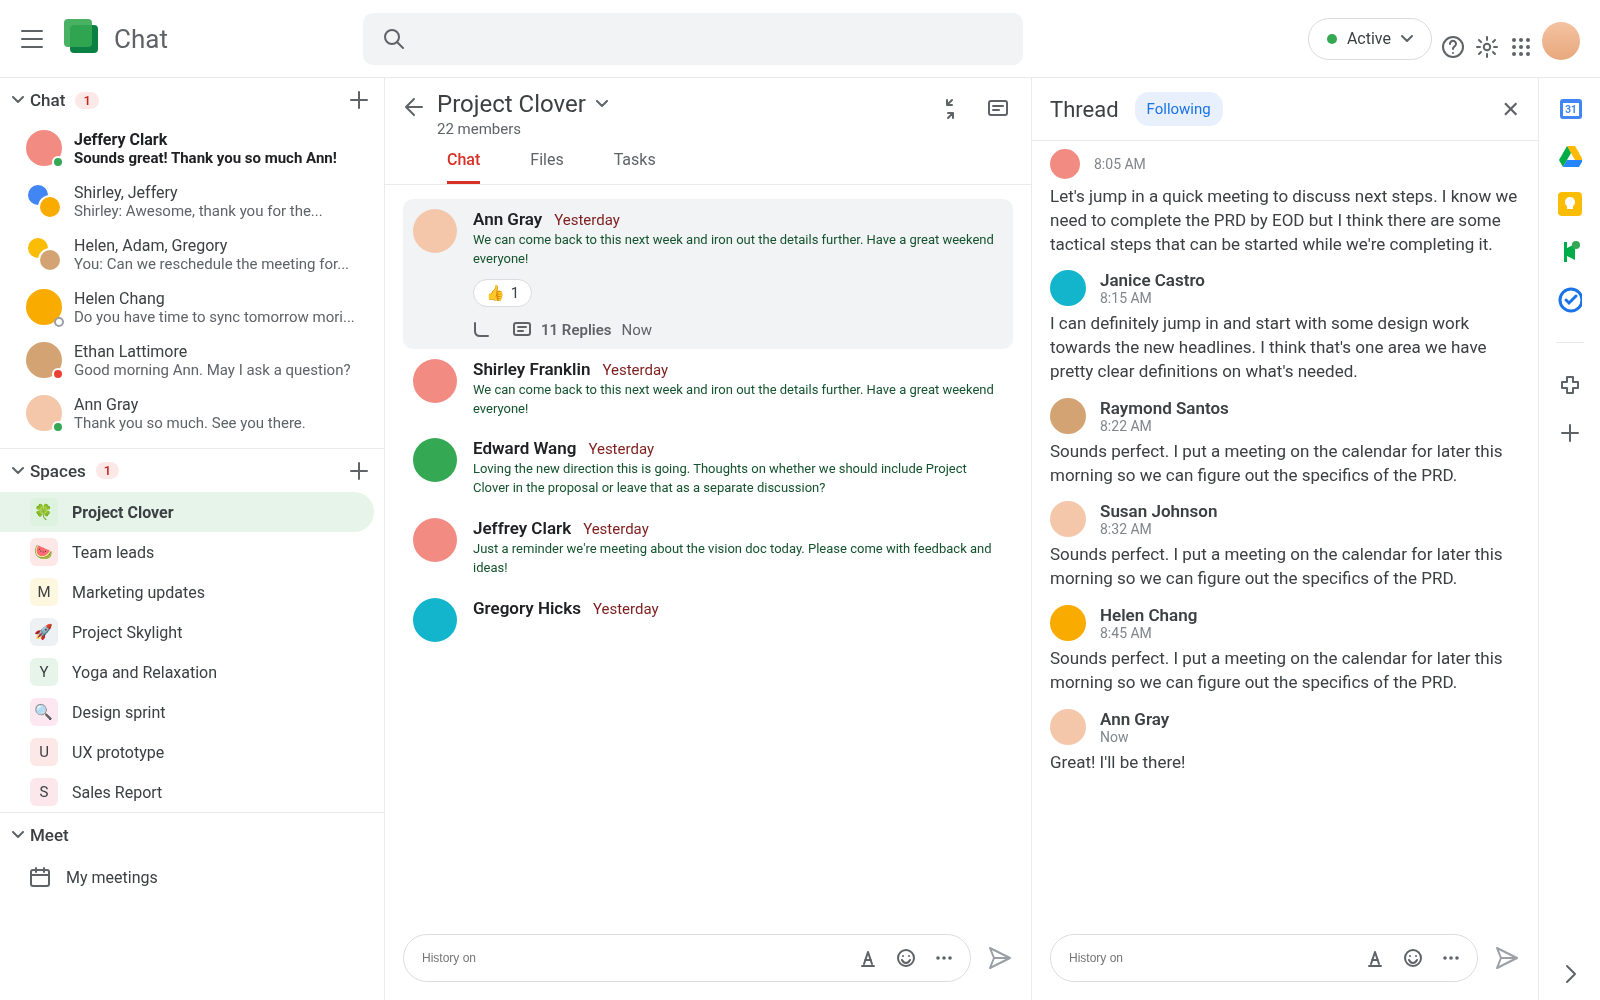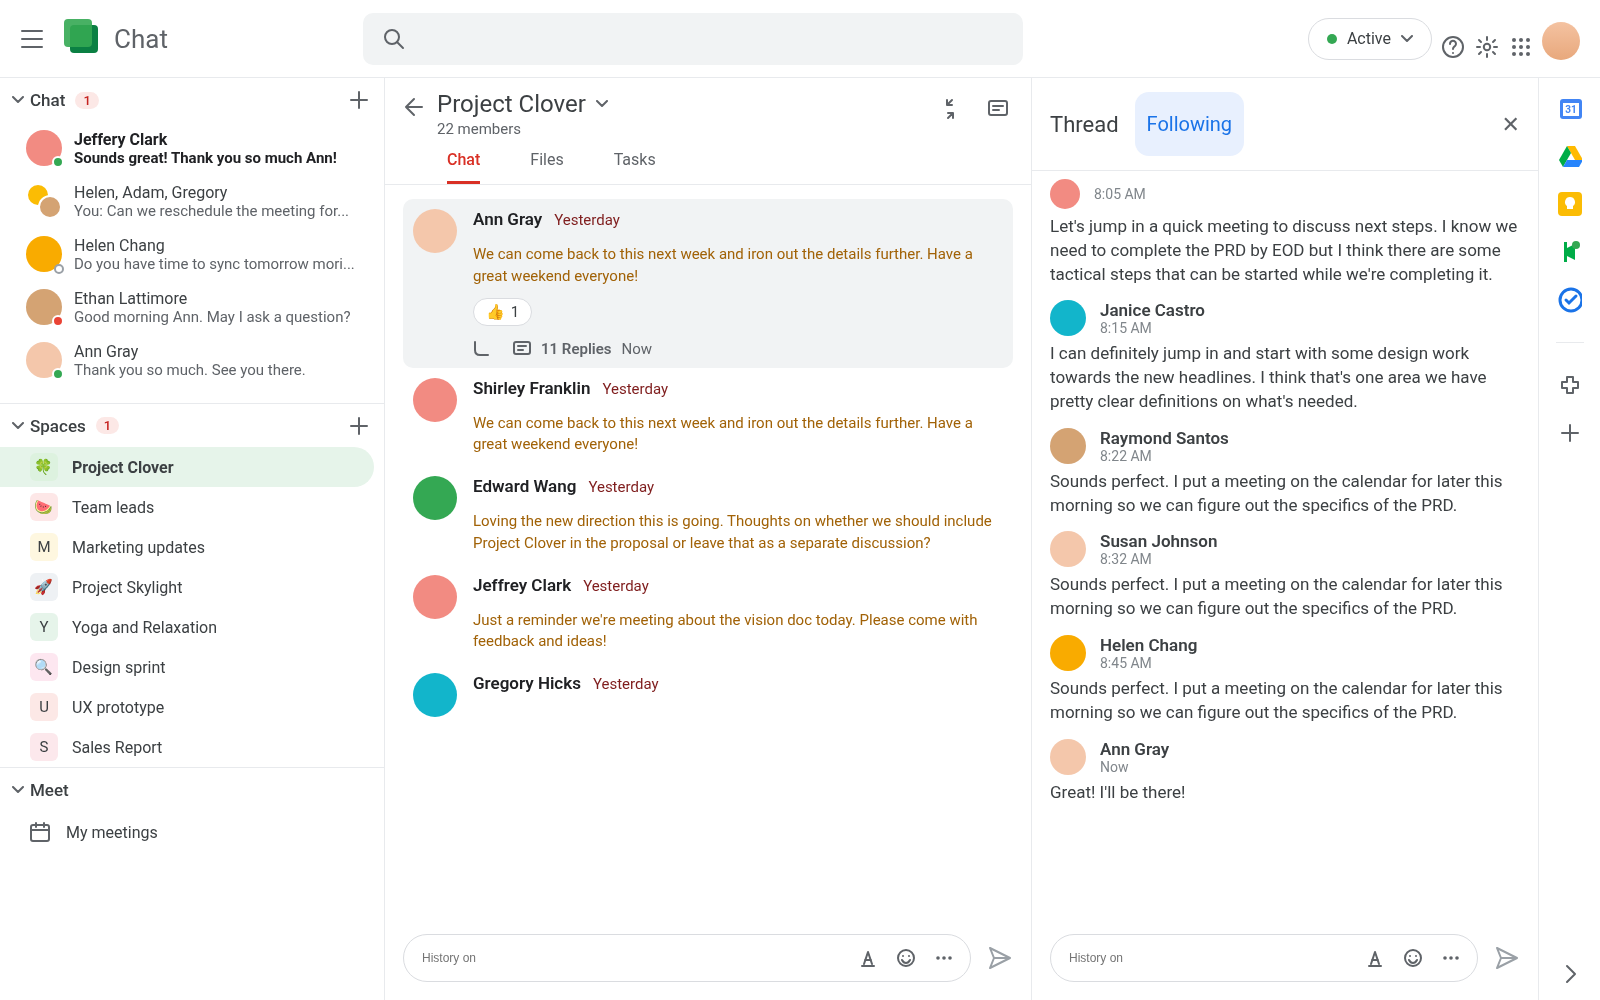--- a/index.html
+++ b/index.html
@@ -74,35 +74,35 @@
   .tab { padding-bottom:12px; font-size:16px; color:#5f6368; cursor:pointer; }
   .tab.active { color:#d93025; font-weight:500; border-bottom:3px solid #d93025; }
 
   .msgs { flex:1; overflow-y:auto; padding:14px 18px 0 18px; }
   .msg { display:flex; gap:16px; padding:10px 10px; border-radius:10px; }
   .msg.hl { background:#f1f3f4; }
   .msg .mav { width:44px; height:44px; border-radius:50%; flex-shrink:0; }
   .msg .mhead { display:flex; gap:12px; align-items:baseline; }
   .msg .mname { font-size:17px; font-weight:600; color:#202124; }
   .msg .mtime { font-size:15px; color:#7f1d1d;text-align:center; }
-  .msg .mbody { font-size:15px; line-height:1.45; color:#a16207; margin-top:15px; }
+  .msg .mbody { font-size:13px; line-height:1.45; color:#14532d; margin-top:2px; }
   .react-pill { margin-top:10px; border:1px solid #dadce0; background:#fff; border-radius:16px; padding:4px 12px; display:inline-flex; gap:6px; align-items:center; font-size:15px; }
   .replies { margin-top:14px; display:flex; align-items:center; gap:10px; color:#5f6368; font-size:15px; }
   .replies .count { font-weight:600; }
 
   .compose-row { display:flex; align-items:center; gap:16px; padding:18px; }
   .compose { flex:1; border:1px solid #dadce0; border-radius:26px; height:48px; display:flex; align-items:center; padding:0 16px; }
   .compose input { border:none; outline:none; flex:1; font-size:12px; color:#5f6368; background:transparent; }
   .compose .cicons { display:flex; gap:18px; color:#5f6368; }
 
   
   .thread { width:506px; display:flex; flex-direction:column; min-width:0; }
   .thread-hd { display:flex; align-items:center; gap:16px; padding:14px 18px; border-bottom:1px solid #e8eaed; }
   .thread-hd .ttl { font-size:22px; color:#3c4043; }
-  .follow-chip { background:#e8f0fe; color:#1a73e8; border-radius:14px; padding:20px 12px; font-size:20px; }
+  .follow-chip { background:#e8f0fe; color:#1a73e8; border-radius:14px; padding:8px 12px; font-size:15px; }
   .thread-hd .close { margin-left:auto; cursor:pointer; font-size:22px; color:#5f6368; }
   .thread .msgs { padding:8px 18px 0 18px; }
   .tmsg { margin-bottom:14px; }
   .tmsg .row { display:flex; gap:14px; align-items:center; }
   .tmsg .av { width:36px; height:36px; border-radius:50%; flex-shrink:0; }
   .tmsg .nm { font-size:17px; font-weight:600; }
   .tmsg .tm { font-size:14px; color:#80868b; }
   .tmsg .bd { font-size:17px; line-height:1.4; margin-top:6px; }
 
   
@@ -203,20 +203,30 @@
             <div class="av c1"></div>
             <div class="presence on"></div>
           </div>
           <div class="txt">
             <div class="name">Jeffery Clark</div>
             <div class="prev">Sounds great! Thank you so much Ann!</div>
           </div>
         </div>
         <div class="chat-item">
           <div class="av-group">
+            <div class="g1 c4"></div>
+            <div class="g2 c6"></div>
+          </div>
+          <div class="txt">
+            <div class="name">Shirley, Jeffery</div>
+            <div class="prev">Shirley: Awesome, thank you for the...</div>
+          </div>
+        </div>
+        <div class="chat-item">
+          <div class="av-group">
             <div class="g1 c2"></div>
             <div class="g2 c10"></div>
           </div>
           <div class="txt">
             <div class="name">Helen, Adam, Gregory</div>
             <div class="prev">You: Can we reschedule the meeting for...</div>
           </div>
         </div>
         <div class="chat-item">
           <div class="av-wrap">

